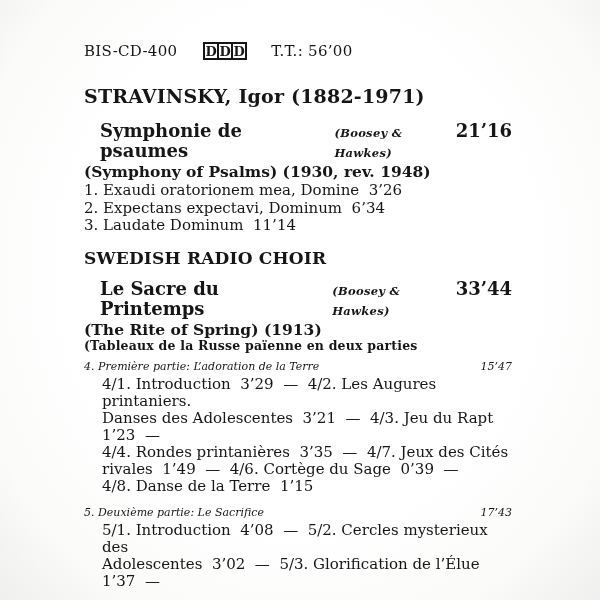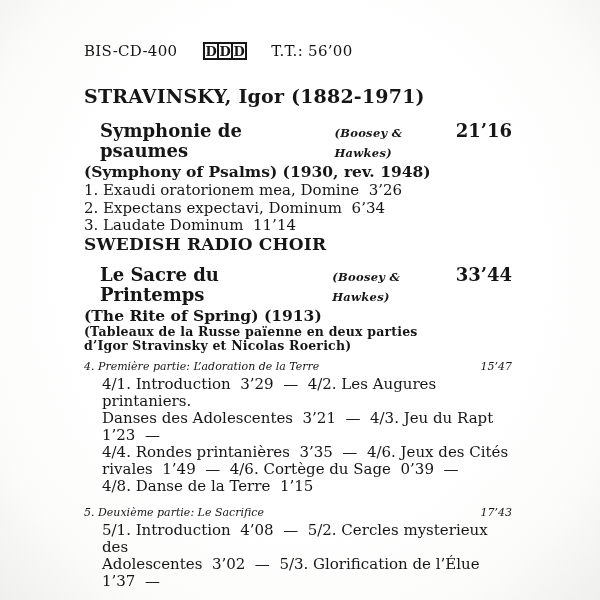--- a/index.html
+++ b/index.html
@@ -62,21 +62,21 @@
     font-style: italic;
     font-weight: bold;
     margin-left: 14px;
     letter-spacing: 0.3px;
   }
   .work-duration { margin-left: auto; font-size: 18px; font-weight: bold; }
   .work-subtitle { font-size: 15.5px; font-weight: bold; line-height: 18px; }
 
   .tracks { margin-top: 1px; }
   .track { font-size: 15px; line-height: 17.5px; white-space: pre-wrap; }
-  .performer { font-size: 17px; font-weight: bold; line-height: 19px; letter-spacing: 0.2px; }
+  .performer { font-size: 17px; font-weight: bold; line-height: 19px; letter-spacing: 0.2px; margin-top: 14px; }
 
   .work2 { margin-top: 11px; }
   .note-line { font-size: 12.5px; font-weight: bold; line-height: 14px; letter-spacing: 0.2px; }
 
   .part { margin-top: 4px; }
   .part-heading-row {
     display: flex;
     align-items: baseline;
     font-style: italic;
     font-size: 11px;
@@ -121,32 +121,31 @@
 
   <div class="work work2">
     <div class="work-title-row">
       <span class="work-title">Le Sacre du Printemps</span>
       <span class="publisher">(Boosey &amp; Hawkes)</span>
       <span class="work-duration">33’44</span>
     </div>
     <div class="work-subtitle">(The Rite of Spring) (1913)</div>
     <div class="notes">
       <div class="note-line">(Tableaux de la Russe païenne en deux parties</div>
-      <div class="note-line">d’Igor Stravinsky et Nicolas Roerich)</div>
     </div>
 
     <div class="part part1">
       <div class="part-heading-row">
         <span class="part-heading">4. Première partie: L’adoration de la Terre</span>
         <span class="part-duration">15’47</span>
       </div>
       <div class="part-lines">
         <div class="part-line">4/1. Introduction  3’29  —  4/2. Les Augures printaniers.</div>
         <div class="part-line">Danses des Adolescentes  3’21  —  4/3. Jeu du Rapt  1’23  —</div>
-        <div class="part-line">4/4. Rondes printanières  3’35  —  4/6. Jeux des Cités</div>
+        <div class="part-line">4/4. Rondes printanières  3’35  —  4/7. Jeux des Cités</div>
         <div class="part-line">rivales  1’49  —  4/6. Cortège du Sage  0’39  —</div>
         <div class="part-line">4/8. Danse de la Terre  1’15</div>
       </div>
     </div>
 
     <div class="part part2">
       <div class="part-heading-row">
         <span class="part-heading">5. Deuxième partie: Le Sacrifice</span>
         <span class="part-duration">17’43</span>
       </div>

